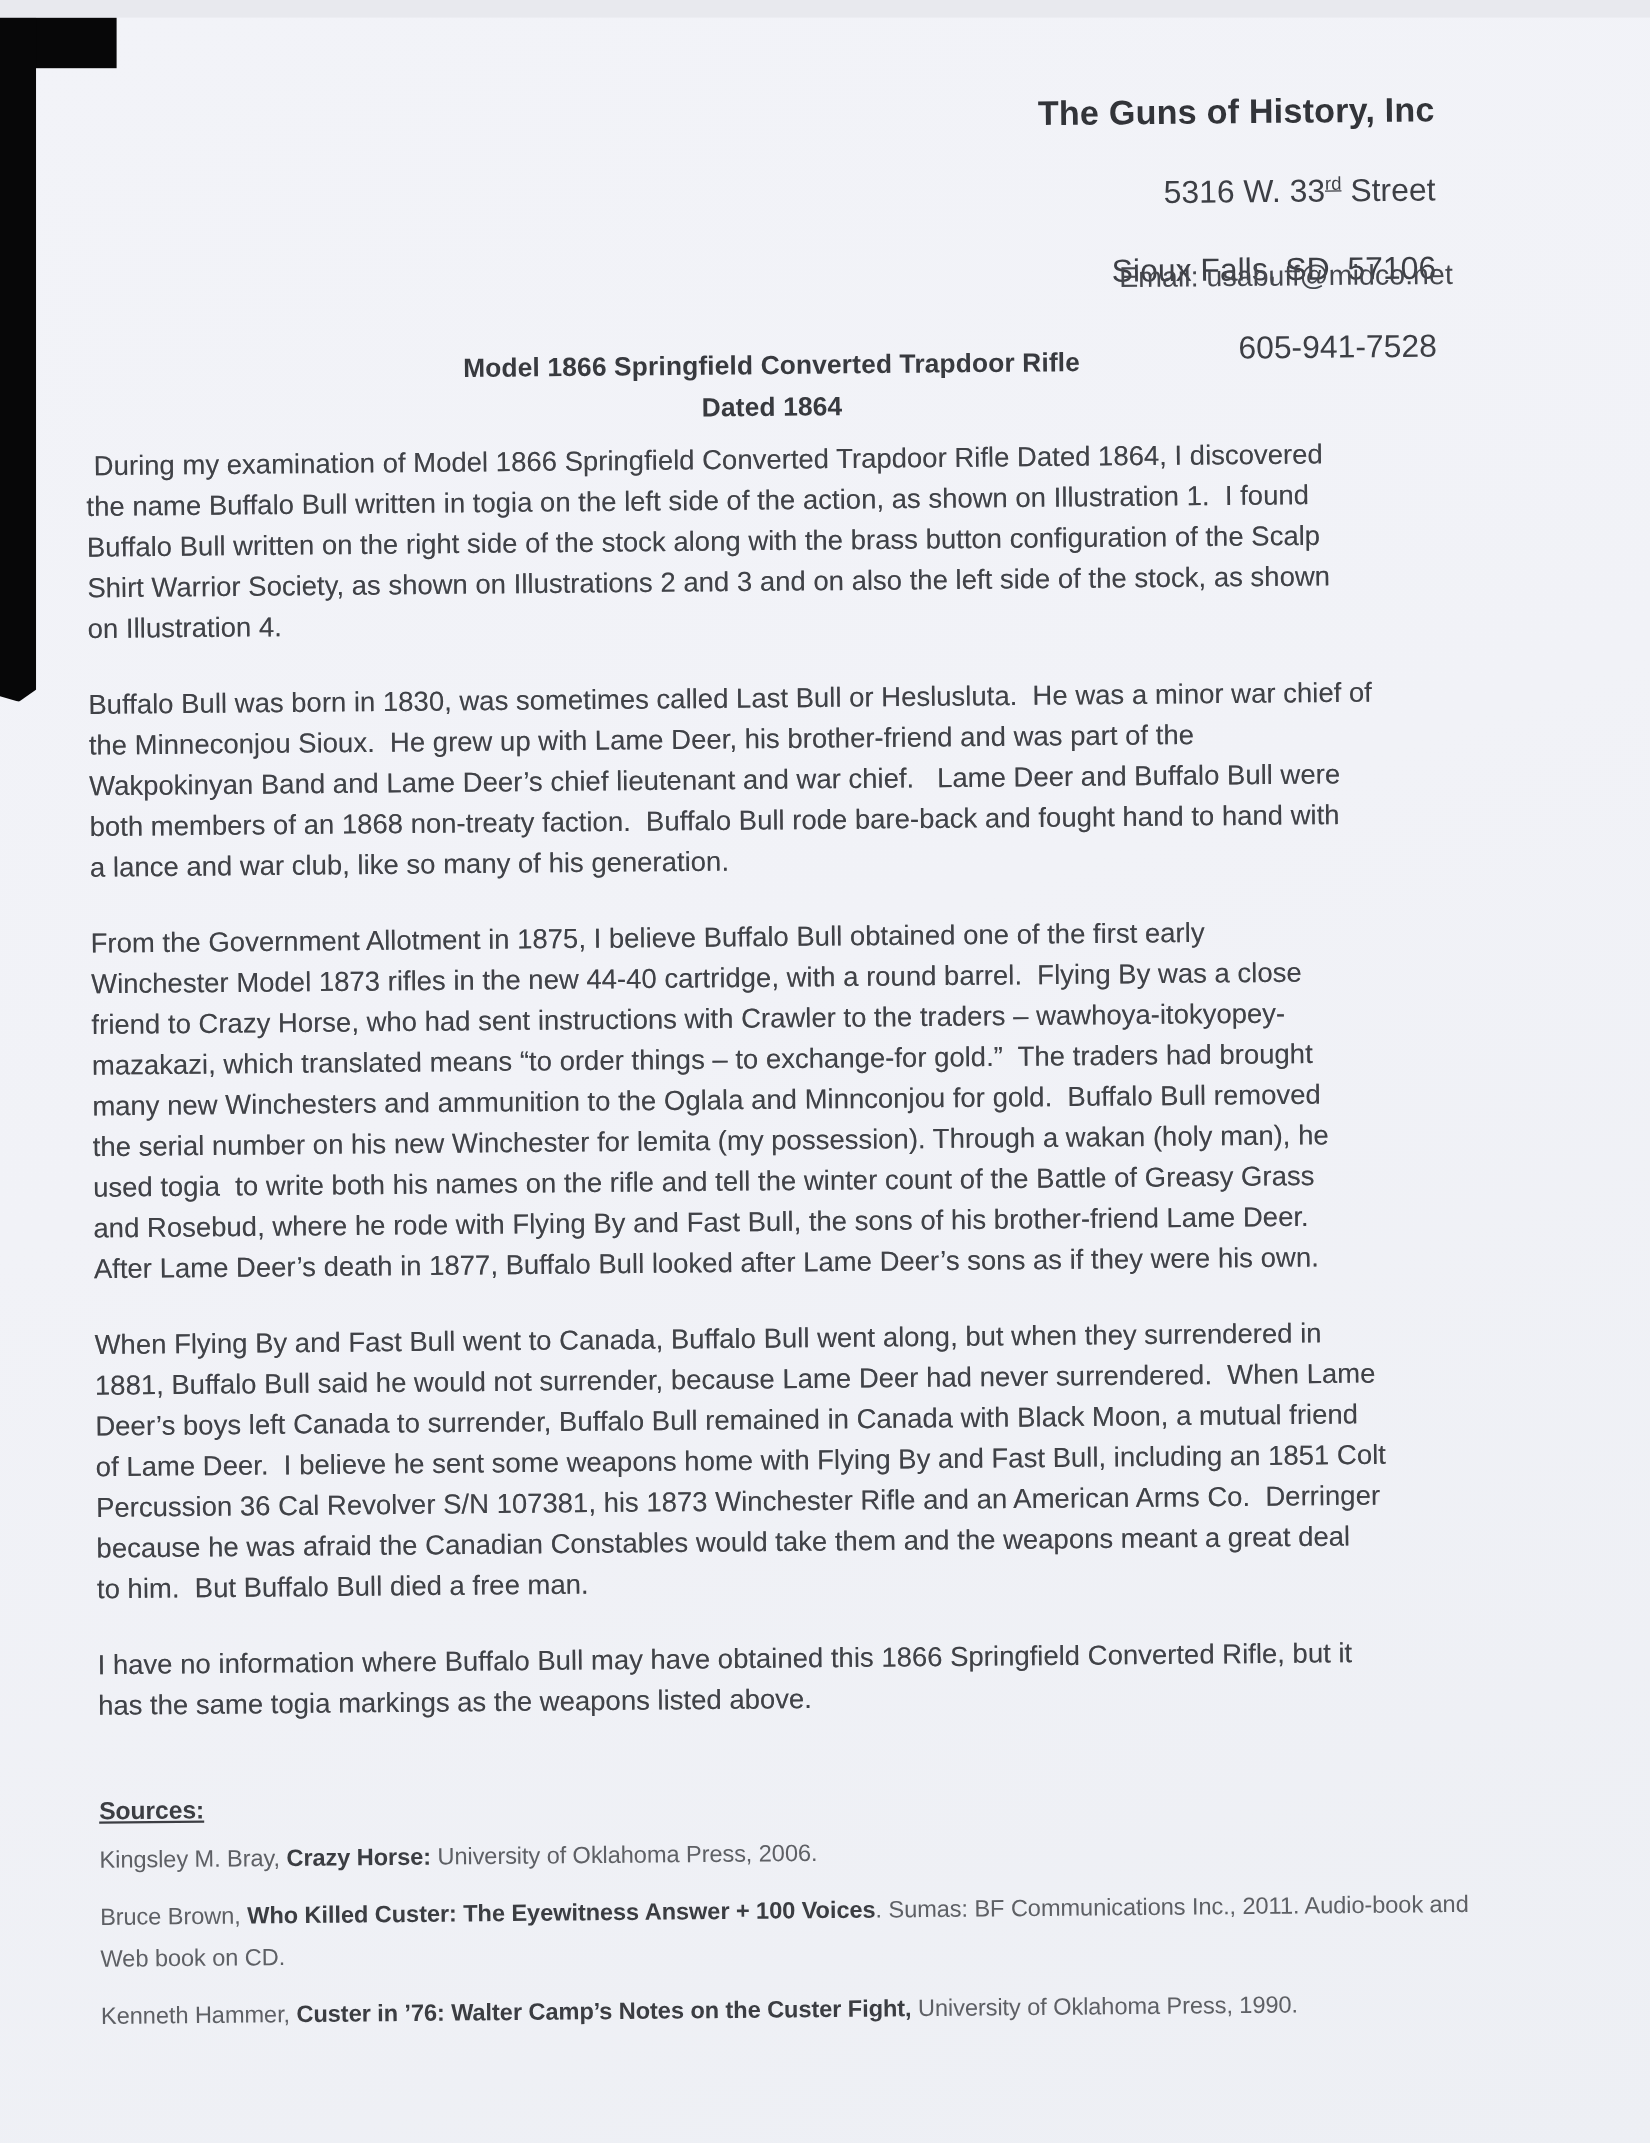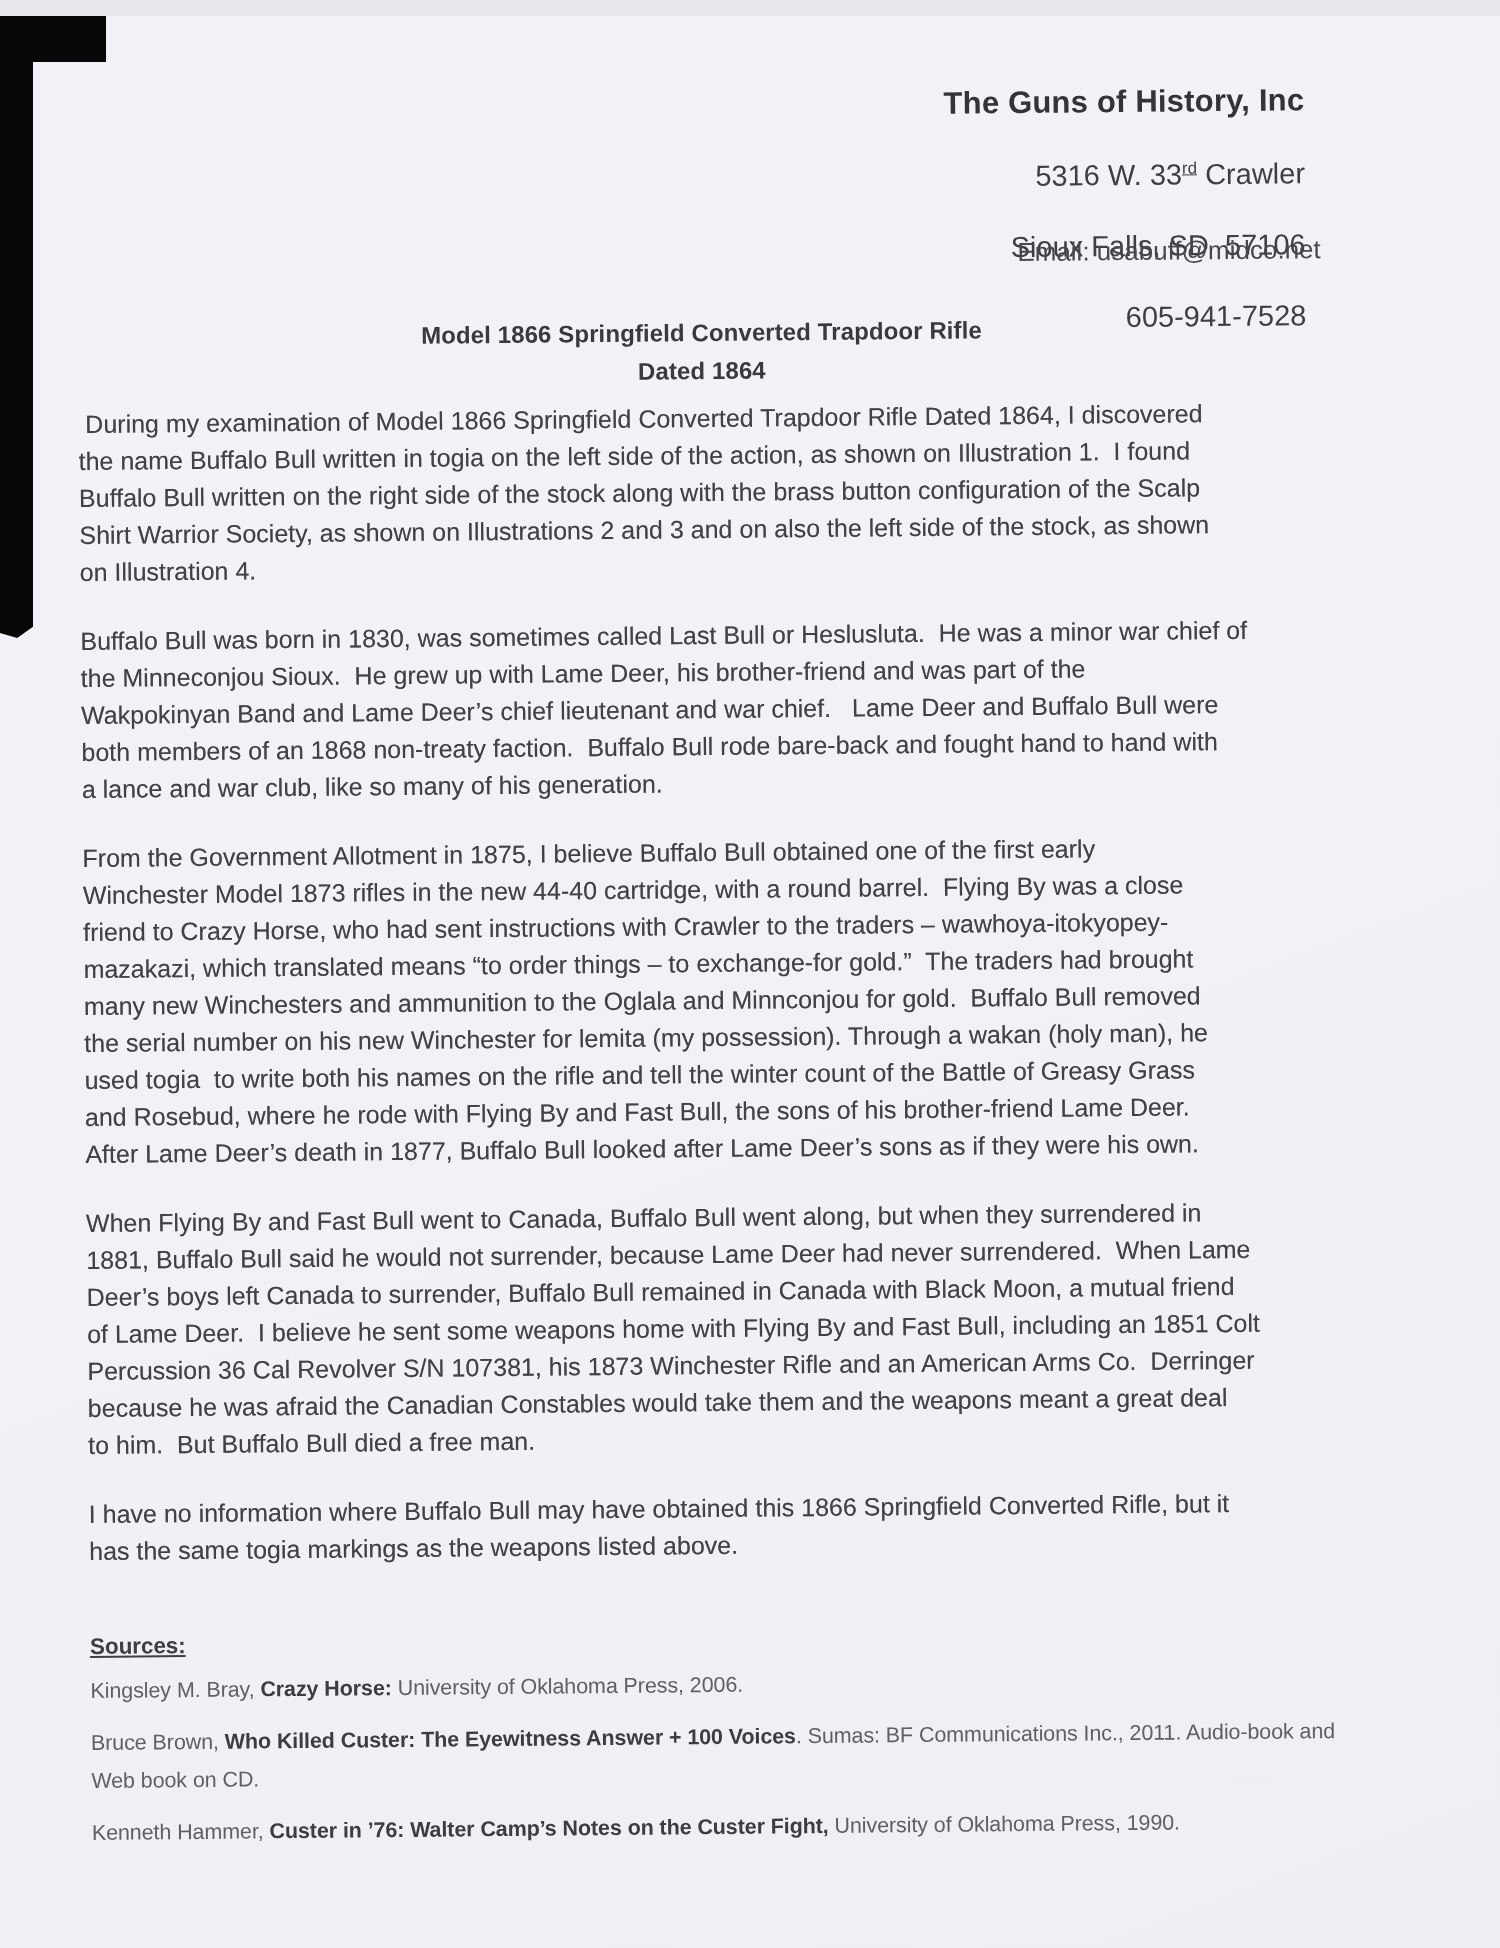--- a/index.html
+++ b/index.html
@@ -66,21 +66,21 @@
 
 <div class="page">
 
   <div class="artifact artifact-corner"></div>
   <div class="artifact artifact-strip"></div>
 
   <div class="content">
 
     <div class="letterhead">
       <div class="company">The Guns of History, Inc</div>
-      <div class="addr"><span>5316 W. 33</span><sup>rd</sup><span> Crawler</span></div>
+      <div class="addr"><span>5316 W. 33</span><sup>rd</sup><span> Street</span></div>
       <div class="addr">Sioux Falls, SD  57106</div>
       <div class="addr">605-941-7528</div>
     </div>
 
     <div class="email-line">Email: usabuff@midco.net</div>
 
     <div class="doc-title">
       <div>Model 1866 Springfield Converted Trapdoor Rifle</div>
       <div>Dated 1864</div>
     </div>

